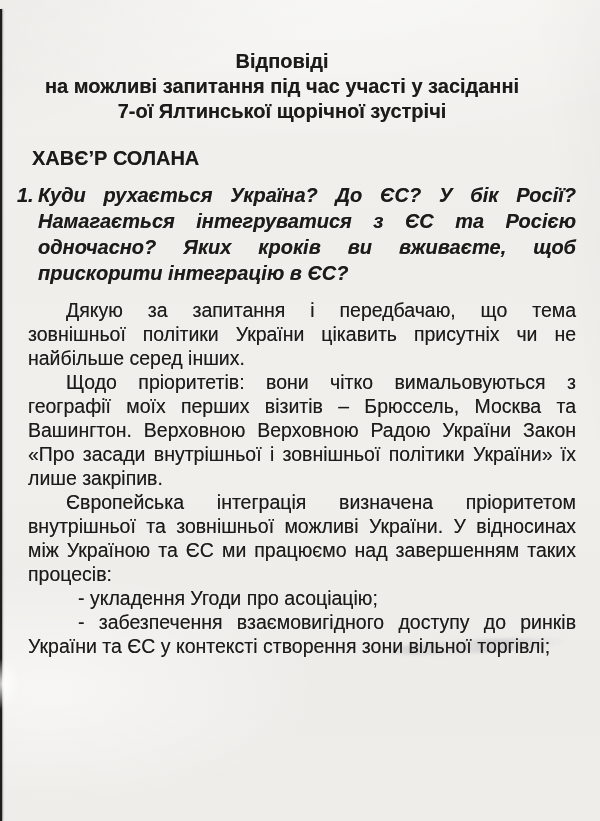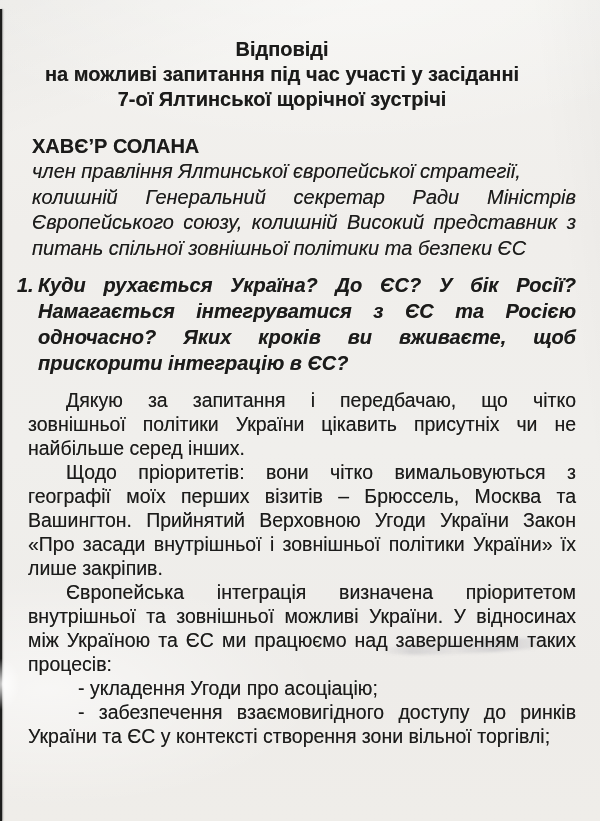--- a/index.html
+++ b/index.html
@@ -48,21 +48,21 @@
   
   .crease {
     position: absolute;
     left: -14px; top: 658px;
     width: 34px; height: 52px;
     background: radial-gradient(ellipse at center, rgba(255,255,255,0.85), rgba(255,255,255,0) 70%);
   }
 
   .content {
     position: absolute;
-    left: 28px; right: 24px; top: 4px;
+    left: 28px; right: 24px; top: 16px;
     text-shadow: 0 0 0.5px rgba(27,27,26,0.55);
   }
 
   .tline { white-space: nowrap; }
   .jl {
     white-space: normal;
     text-align: justify;
     text-align-last: justify;
     text-justify: inter-word;
   }
@@ -117,48 +117,42 @@
   <div class="content">
 
     <header class="doc-title">
         <div class="tline">Відповіді</div>
         <div class="tline">на можливі запитання під час участі у засіданні</div>
         <div class="tline">7-ої Ялтинської щорічної зустрічі</div>
       </header>
 
     <section class="speaker">
       <div class="speaker-name">ХАВЄ’Р СОЛАНА</div>
-      <div class="speaker-role">
-          <div class="tline">член правління Ялтинської європейської стратегії,</div>
-          <div class="tline jl">колишній Генеральний секретар Ради Міністрів</div>
-          <div class="tline jl">Європейського союзу, колишній Високий представник з</div>
-          <div class="tline">питань спільної зовнішньої політики та безпеки ЄС</div>
-        </div>
     </section>
 
     <section class="question">
       <div class="qnum">1.</div>
       <div class="qlines">
           <div class="tline jl">Куди рухається Україна? До ЄС? У бік Росії?</div>
           <div class="tline jl">Намагається інтегруватися з ЄС та Росією</div>
           <div class="tline jl">одночасно? Яких кроків ви вживаєте, щоб</div>
           <div class="tline">прискорити інтеграцію в ЄС?</div>
         </div>
     </section>
 
     <section class="answer">
       <div class="para">
-          <div class="tline jl" style="padding-left: 38px;">Дякую за запитання і передбачаю, що чітко</div>
+          <div class="tline jl" style="padding-left: 38px;">Дякую за запитання і передбачаю, що тема</div>
           <div class="tline jl">зовнішньої політики України цікавить присутніх чи не</div>
           <div class="tline">найбільше серед інших.</div>
         </div>
       <div class="para">
           <div class="tline jl" style="padding-left: 38px;">Щодо пріоритетів: вони чітко вимальовуються з</div>
           <div class="tline jl">географії моїх перших візитів – Брюссель, Москва та</div>
-          <div class="tline jl">Вашингтон. Прийнятий Верховною Угоди України Закон</div>
+          <div class="tline jl">Вашингтон. Верховною Верховною Радою України Закон</div>
           <div class="tline jl">«Про засади внутрішньої і зовнішньої політики України» їх</div>
           <div class="tline">лише закріпив.</div>
         </div>
       <div class="para">
           <div class="tline jl" style="padding-left: 38px;">Європейська інтеграція визначена пріоритетом</div>
           <div class="tline jl">внутрішньої та зовнішньої можливі України. У відносинах</div>
           <div class="tline jl">між Україною та ЄС ми працюємо над завершенням таких</div>
           <div class="tline">процесів:</div>
         </div>
       <div class="para list">

